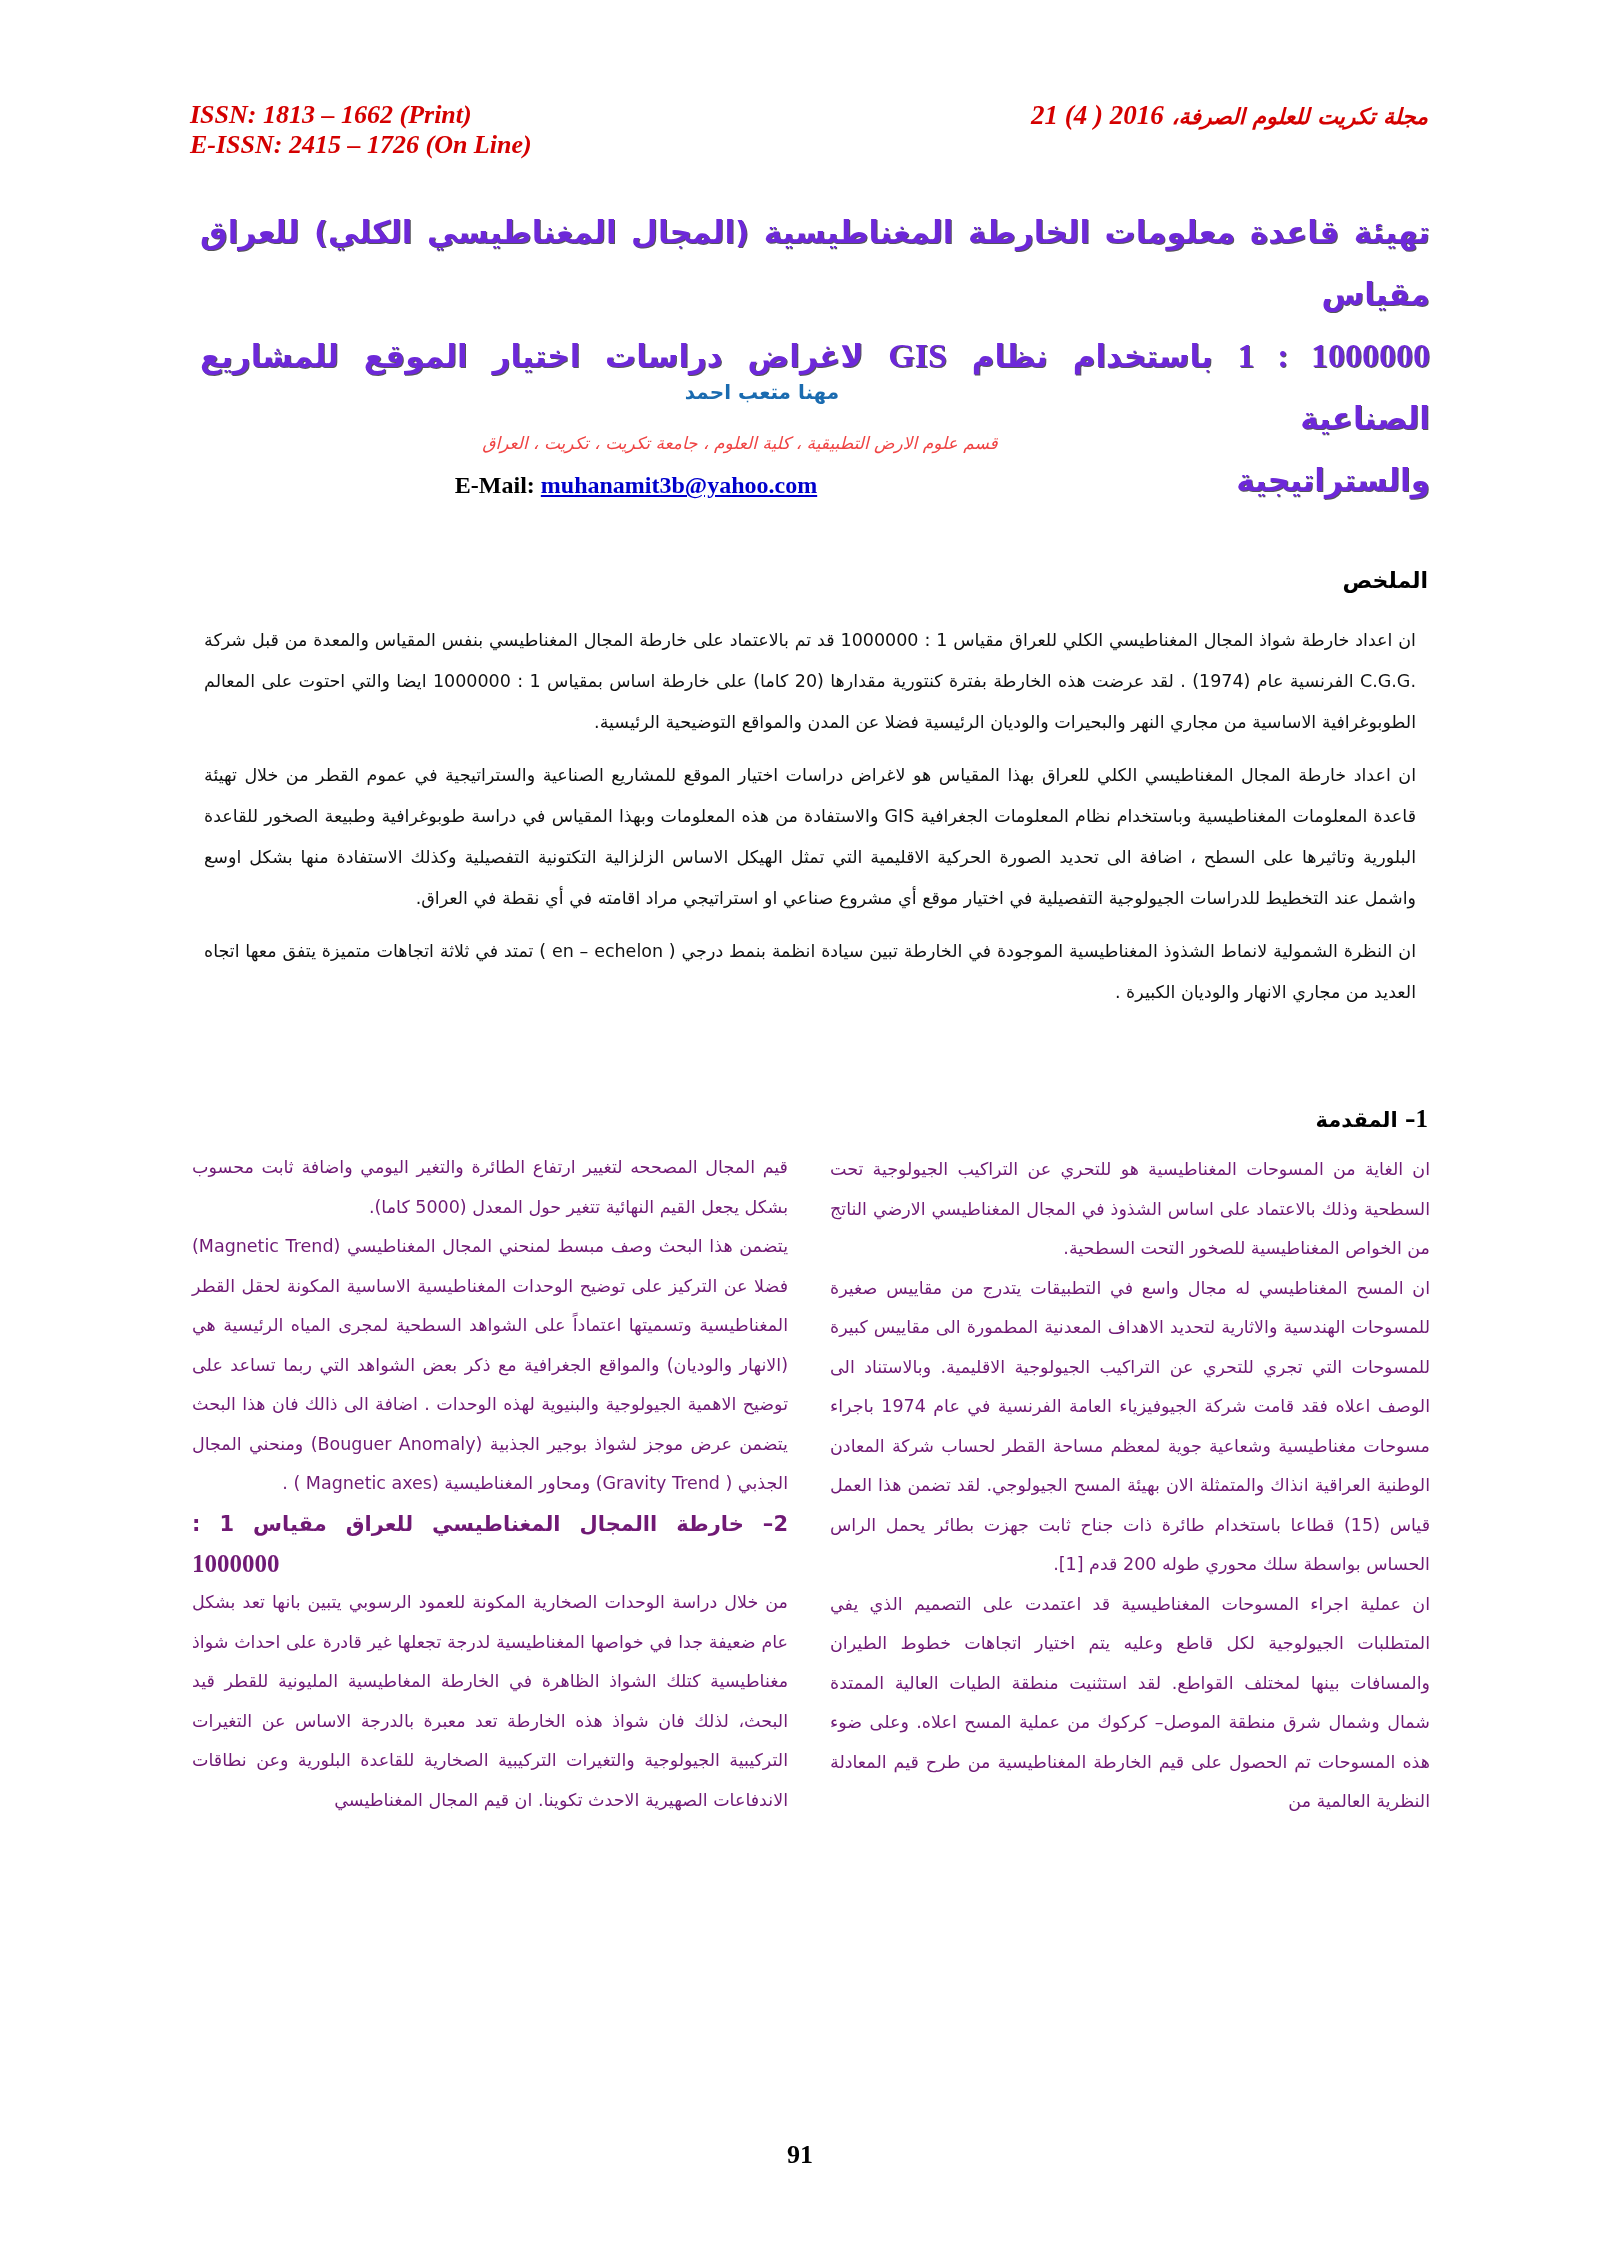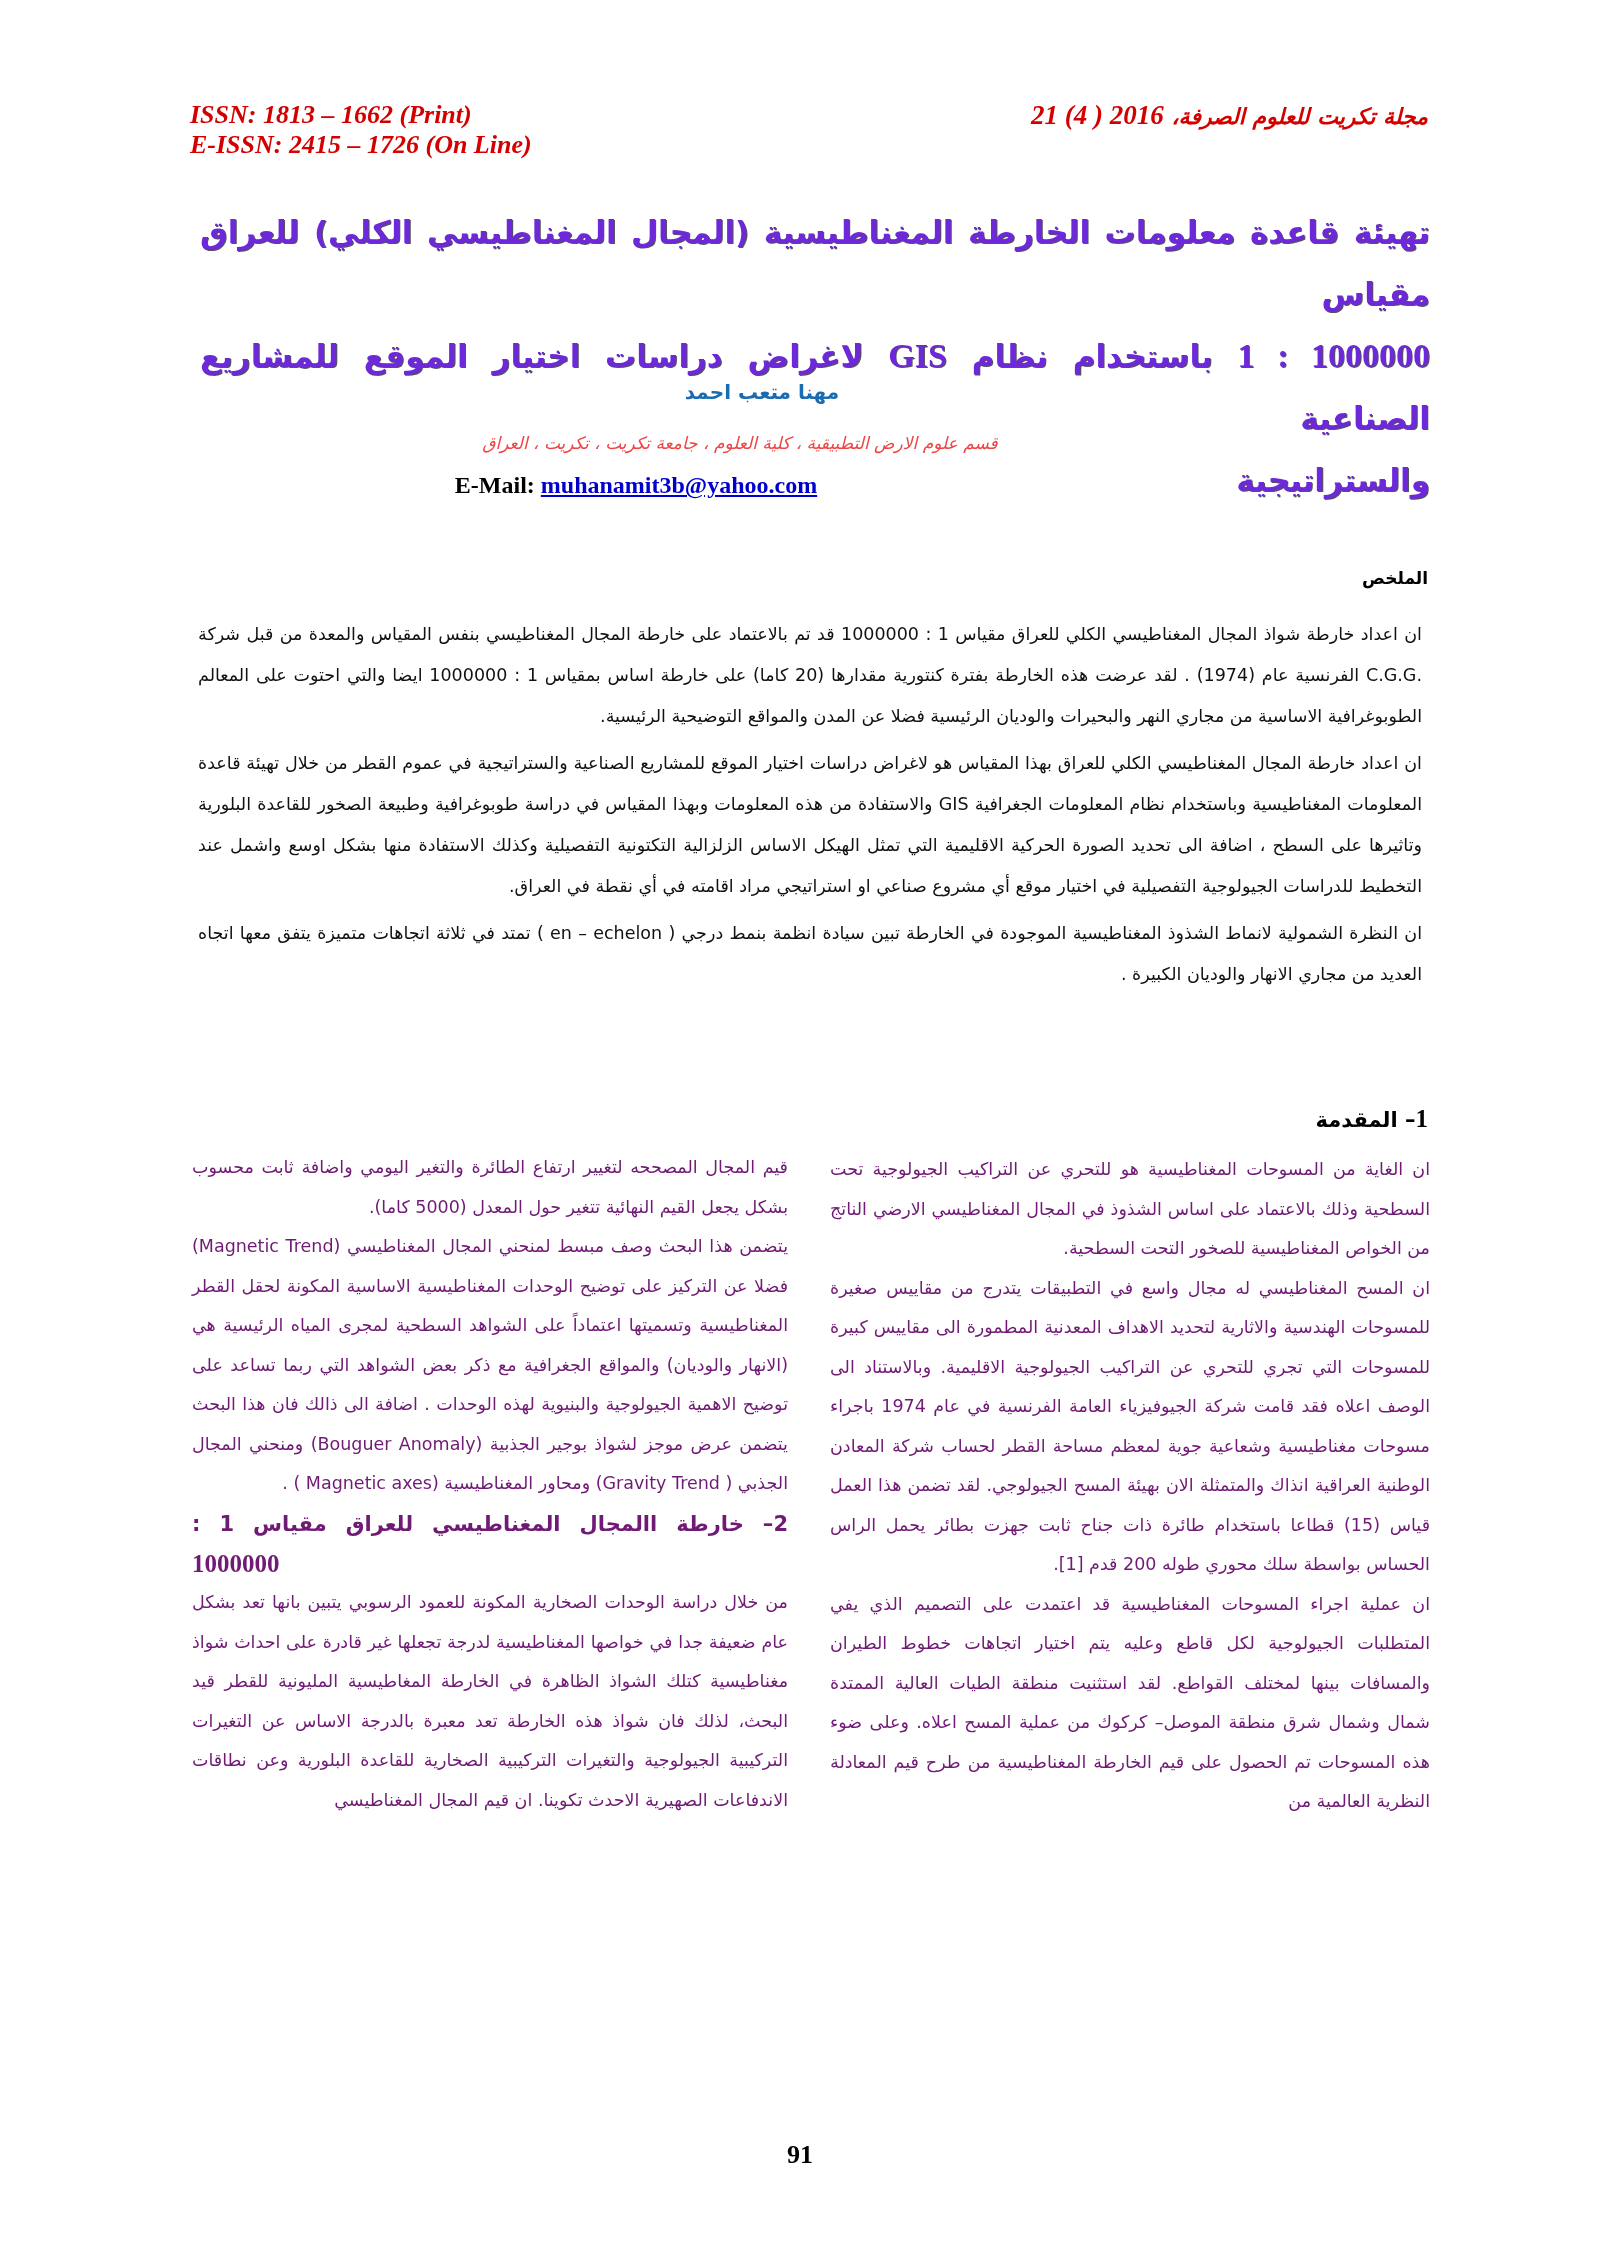--- a/index.html
+++ b/index.html
@@ -21,24 +21,24 @@
     .title .ln3 { text-align: right; }
     .title .en { font-family: "Liberation Serif", serif; font-size: 34px; }
     .author { position: absolute; left: 0; width: 1524px; top: 380px; text-align: center;
       direction: rtl; font-weight: bold; color: #1a6bb0; font-size: 20px; }
     .affil { position: absolute; left: 360px; width: 760px; top: 433px; text-align: center;
       direction: rtl; font-style: italic; color: #ef4444; font-size: 17px; }
     .email { position: absolute; left: 0; width: 1272px; top: 472px; text-align: center;
       direction: ltr; font-family: "Liberation Serif", serif; font-weight: bold; font-size: 24px; }
     .email a { color: #0000cc; text-decoration: underline; }
     .abs-head { position: absolute; right: 172px; top: 568px; direction: rtl;
-      font-weight: bold; font-size: 17px; }
+      font-weight: bold; font-size: 22px; }
     .abstract { position: absolute; left: 192px; right: 172px; top: 608px; direction: rtl;
       font-size: 17.5px; line-height: 41px; text-align: justify; color: #111; }
-    .abstract p { margin: 6px; text-align: justify; }
+    .abstract p { margin: 12px; text-align: justify; }
     .col { position: absolute; top: 0; direction: rtl; font-size: 17.5px; line-height: 39.5px; color: #701a75; }
     .col p { margin: 0; text-align: justify; }
     .col-right { left: 830px; width: 600px; top: 1150px; }
     .col-left { left: 192px; width: 596px; top: 1148px; }
     .sec1 { position: absolute; right: 172px; top: 1105px; direction: rtl; font-weight: bold; font-size: 21px; }
     .sec1 .n { font-family: "Liberation Serif", serif; font-size: 25px; }
     .sec2 { font-weight: bold; font-size: 21px; line-height: 40px; text-align: justify; text-align-last: justify; }
     .sec2-num { font-family: "Liberation Serif", serif; font-weight: bold; font-size: 25px; display: block; text-align: right; direction: ltr; text-align: left; }
     .page-num { position: absolute; left: 0; width: 1600px; top: 2140px; text-align: center;
       font-family: "Liberation Serif", serif; font-weight: bold; color: #000000; font-size: 26px; }

